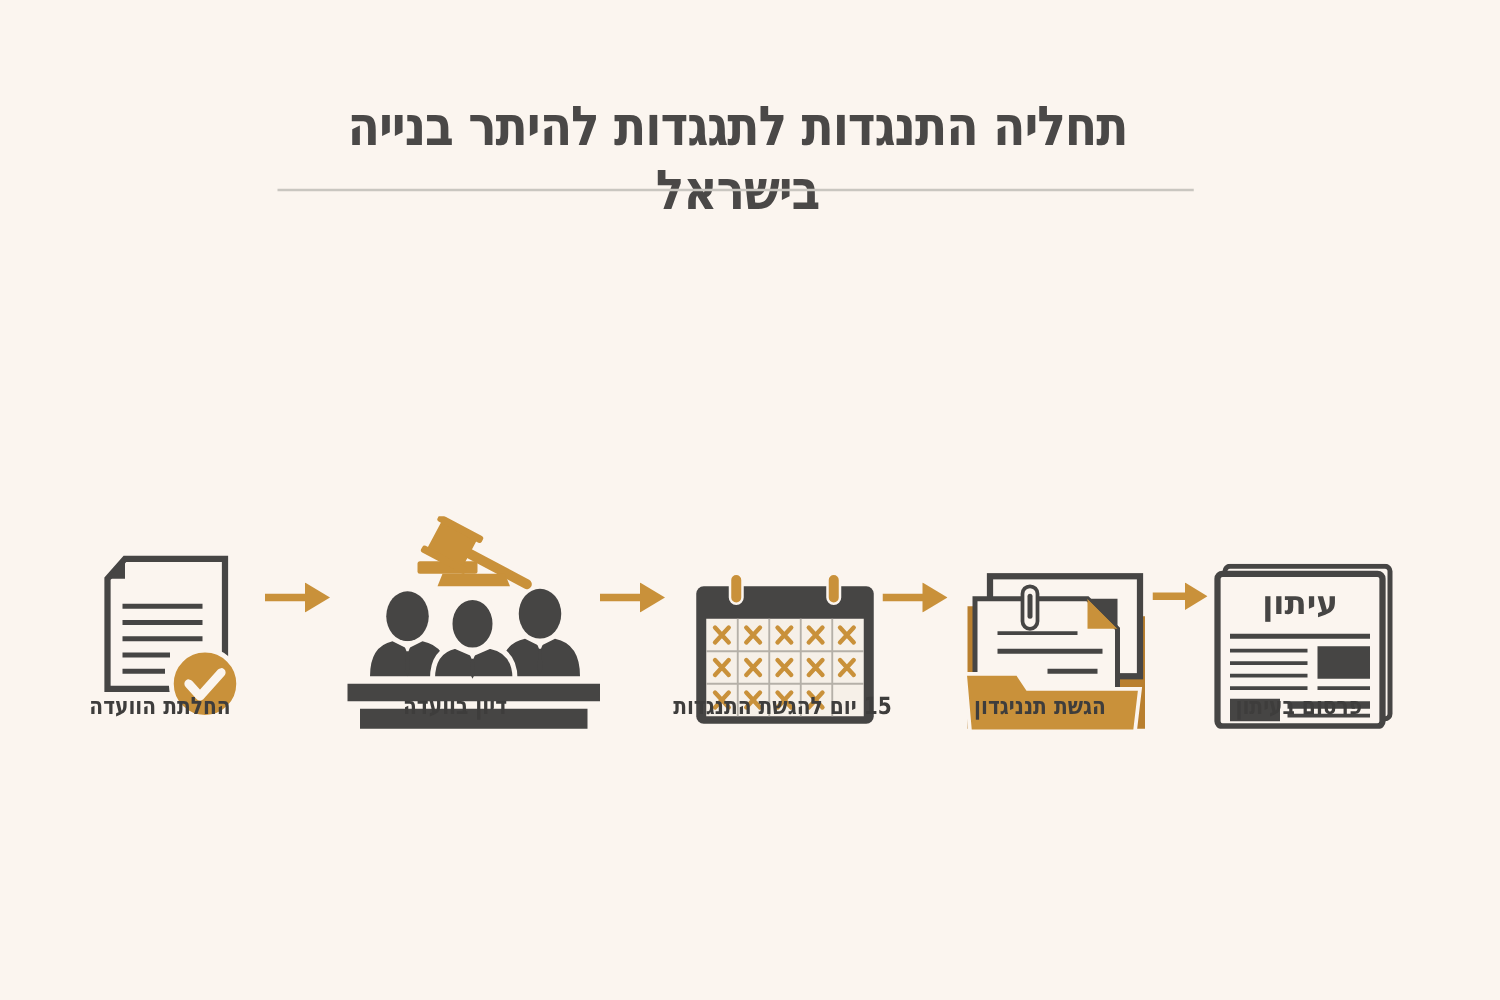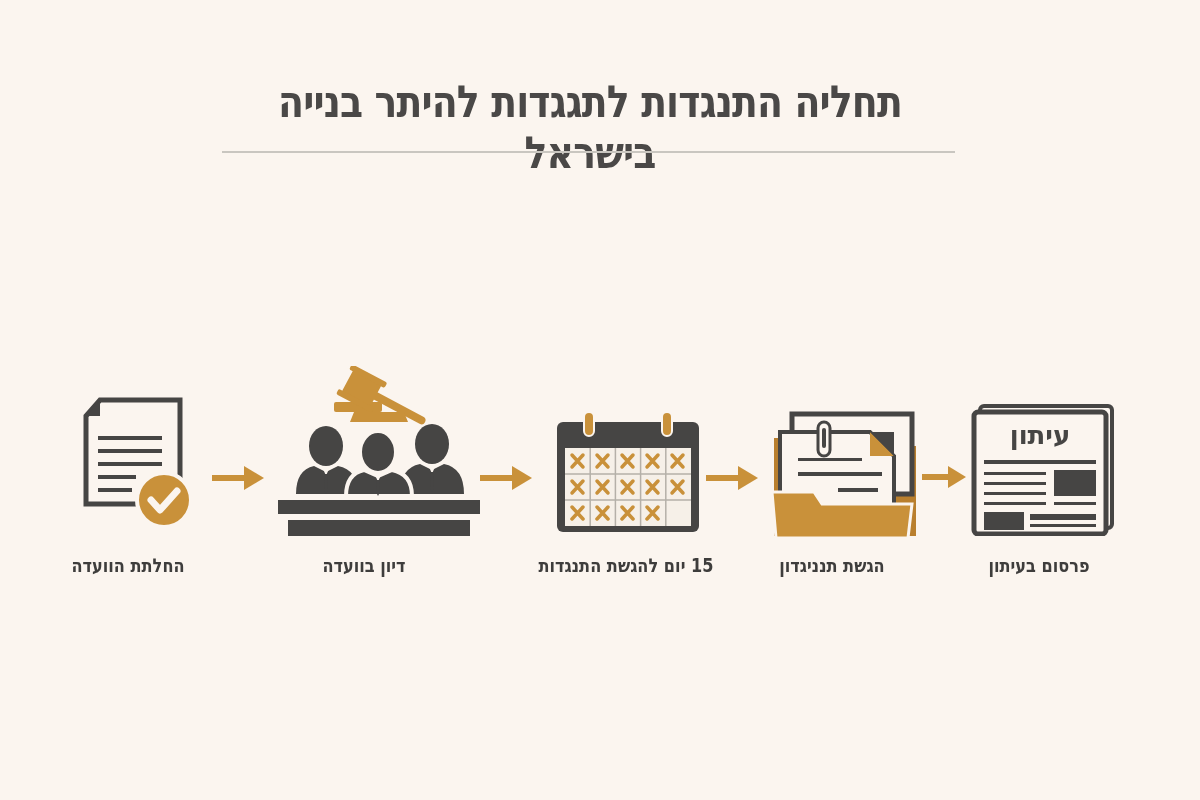--- a/index.html
+++ b/index.html
@@ -16,20 +16,21 @@
     font-weight:bold; font-size:44px; color:#4a4847;
     letter-spacing:-1px;
     transform:scaleX(0.86);
   }
   .divider {
     position:absolute; left:222px; top:151px; width:733px; height:2px;
     background:#c9c6c0;
   }
   .step {
     position:absolute;
+    margin-top:47px;
   }
   .label {
     position:absolute; top:554px;
     direction:rtl; text-align:center; white-space:nowrap;
     font-family:"DejaVu Sans", sans-serif;
     font-weight:bold; font-size:19px; color:#3e3d3c;
     transform:translateX(-50%) scaleX(0.85);
   }
   .arrow { position:absolute; }
 </style>

